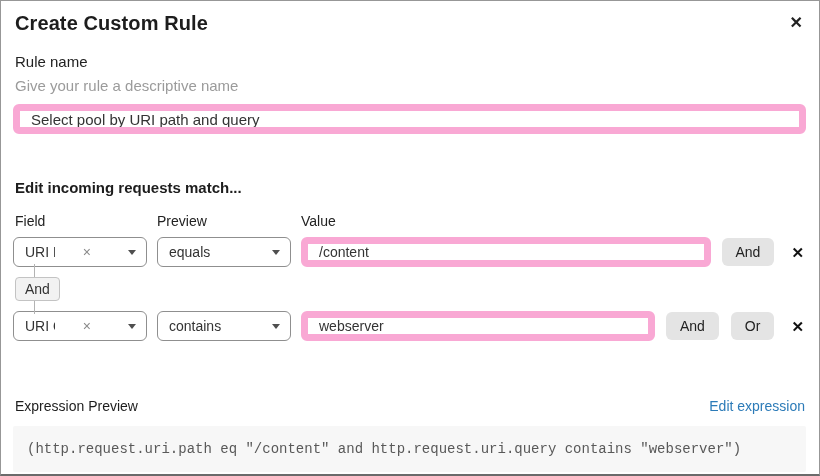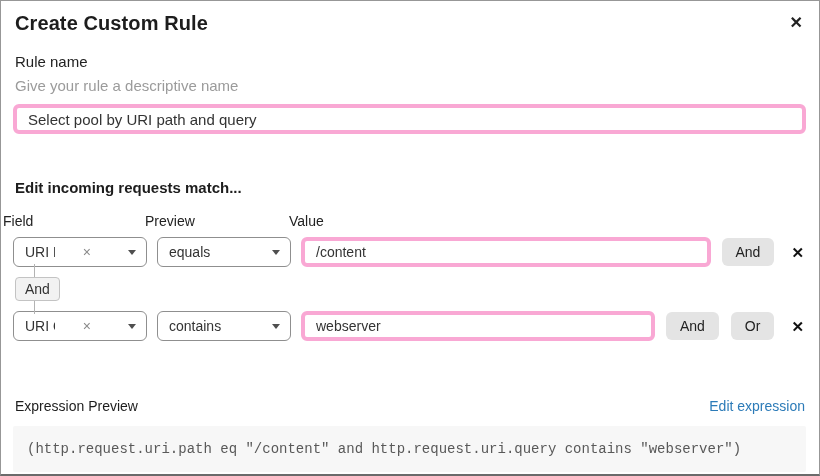--- a/index.html
+++ b/index.html
@@ -24,30 +24,30 @@
   .close-btn {
     font-size: 16px; font-weight: 700; color: #222; line-height: 1;
     cursor: pointer; padding: 2px 2px; margin-top: 1px;
   }
 
   
   .field-label { font-size: 15px; color: #222; margin: 18px 14px 0 14px; }
   .helper-text { font-size: 15px; color: #9b9b9b; margin: 7px 14px 0 14px; }
   .text-input {
     display: block; width: 100%; height: 30px;
-    border: 4px solid #f9a8d4; border-radius: 6px;
+    border: 7px solid #f9a8d4; border-radius: 6px;
     font-family: "Liberation Sans", sans-serif;
     font-size: 15px; color: #333; padding: 0 11px;
     background: #fff; outline: none;
   }
   .rule-name-wrap { margin: 10px 13px 0 12px; }
 
   
   .section-heading { font-size: 15px; font-weight: 700; color: #1d1d1d; margin: 45px 14px 0 14px; }
-  .col-labels { display: flex; margin: 17px 14px 0 2px; font-size: 14px; color: #222; align-items: flex-end; }
+  .col-labels { display: flex; margin: 17px 14px 0 14px; font-size: 14px; color: #222; align-items: flex-end; }
   .col-labels .cl-field { width: 142px; }
   .col-labels .cl-operator { width: 144px; }
   .col-labels .cl-value { flex: 1; }
 
   .cond-row { display: flex; align-items: center; margin: 8px 13px 0 12px; }
   .select-box {
     width: 134px; height: 30px; flex: 0 0 134px;
     border: 1px solid #8f8f8f; border-radius: 6px;
     display: flex; align-items: center;
     padding: 0 10px 0 11px; background: #fff; cursor: pointer;

